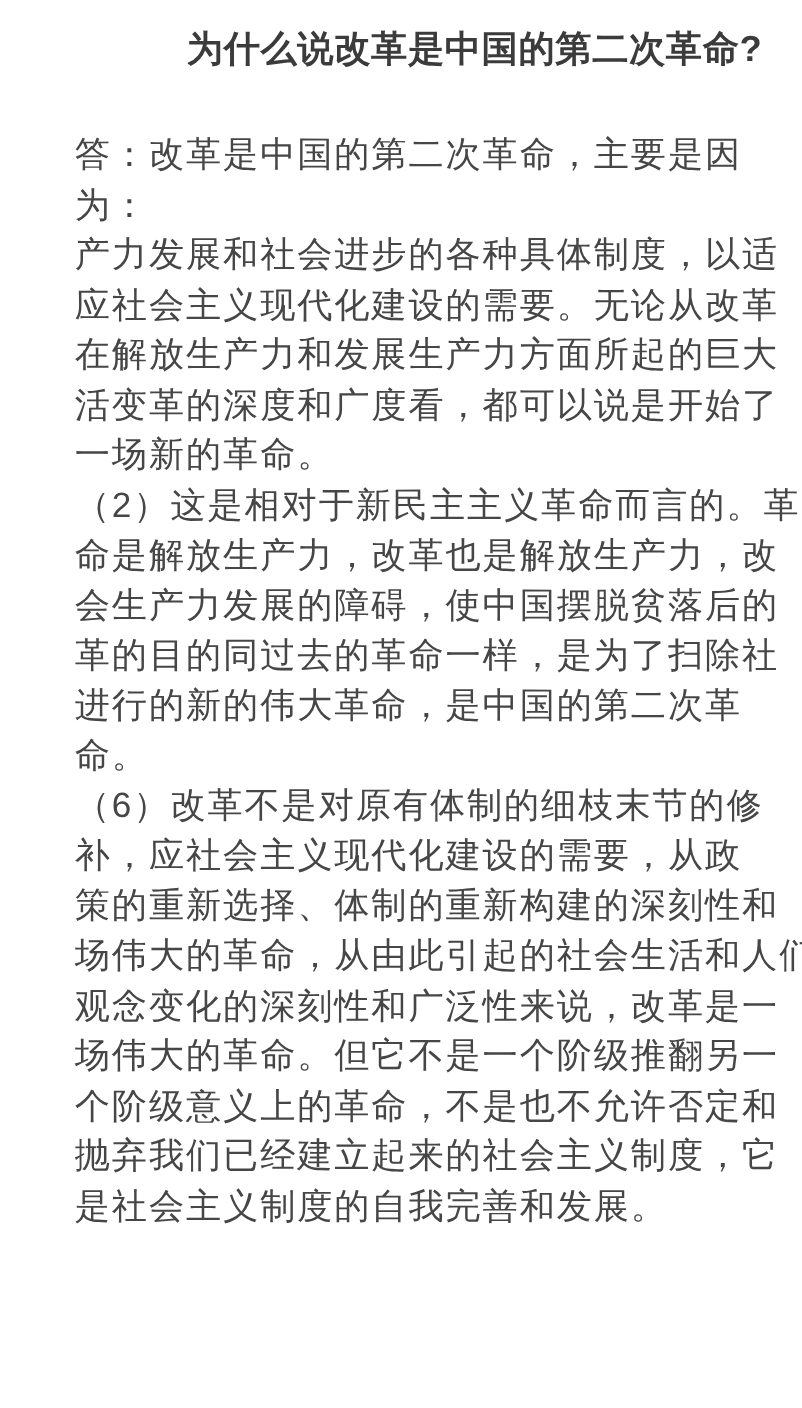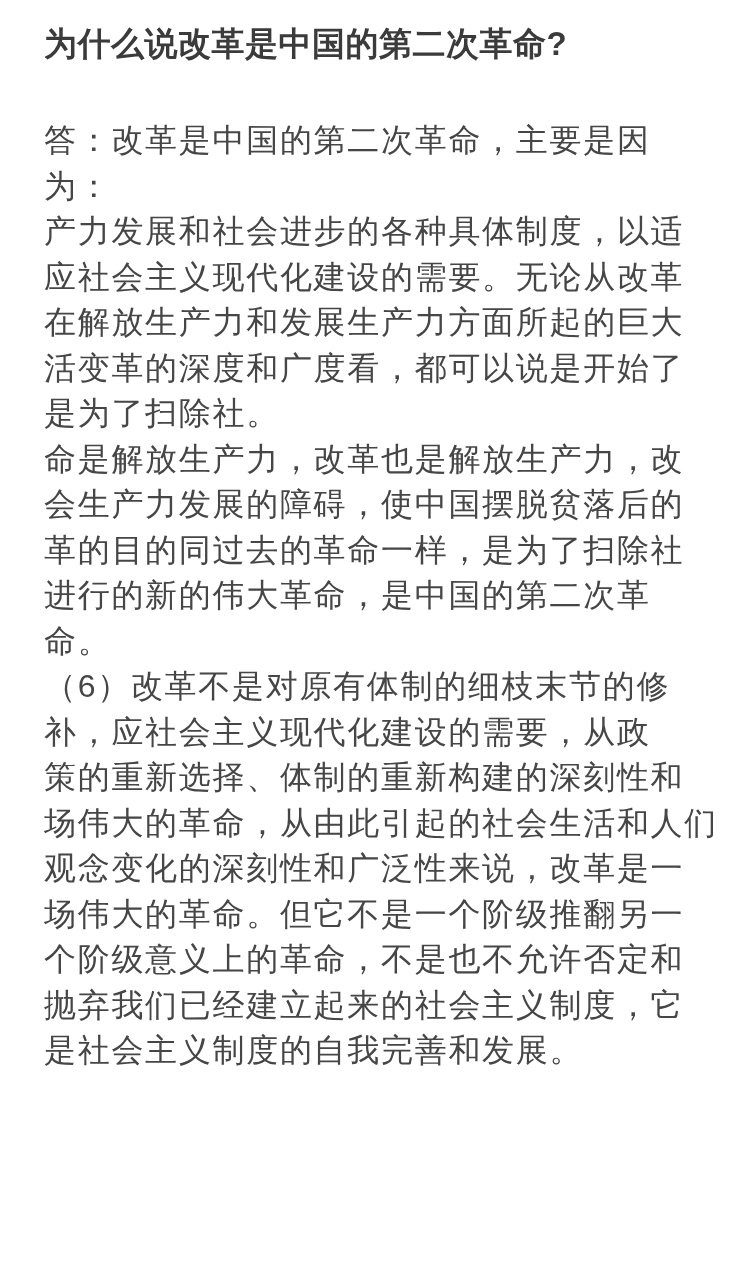--- a/index.html
+++ b/index.html
@@ -21,56 +21,59 @@
     background: #ffffff;
   }
   .question-title {
     margin: 0;
     font-size: 33px;
     font-weight: 700;
     letter-spacing: 0.5px;
     color: #3b3b3b;
     line-height: 1.1;
     white-space: nowrap;
+    text-align: right;
   }
   .answer-body {
     margin-top: 56px;
     font-size: 32px;
     font-weight: 400;
     color: #464646;
     letter-spacing: 1.7px;
   }
   .paragraph {
     margin: 0;
     padding: 0;
   }
   .line {
     height: 45.5px;
     line-height: 45.5px;
     white-space: nowrap;
+    margin-left: 24px;
   }
 </style>
 </head>
 <body>
 
 <div class="page">
   <h1 class="question-title">为什么说改革是中国的第二次革命?</h1>
   <div class="answer-body">
       <div class="paragraph">
         <div class="line">答：改革是中国的第二次革命，主要是因</div>
         <div class="line">为：</div>
       </div>
       <div class="paragraph">
         <div class="line">产力发展和社会进步的各种具体制度，以适</div>
         <div class="line">应社会主义现代化建设的需要。无论从改革</div>
         <div class="line">在解放生产力和发展生产力方面所起的巨大</div>
         <div class="line">活变革的深度和广度看，都可以说是开始了</div>
-        <div class="line">是为了扫除社。</div>
+        <div class="line">一场新的革命。</div>
       </div>
       <div class="paragraph">
+        <div class="line">（2）这是相对于新民主主义革命而言的。革</div>
         <div class="line">命是解放生产力，改革也是解放生产力，改</div>
         <div class="line">会生产力发展的障碍，使中国摆脱贫落后的</div>
         <div class="line">革的目的同过去的革命一样，是为了扫除社</div>
         <div class="line">进行的新的伟大革命，是中国的第二次革</div>
         <div class="line">命。</div>
       </div>
       <div class="paragraph">
         <div class="line">（6）改革不是对原有体制的细枝末节的修</div>
         <div class="line">补，应社会主义现代化建设的需要，从政</div>
         <div class="line">策的重新选择、体制的重新构建的深刻性和</div>

